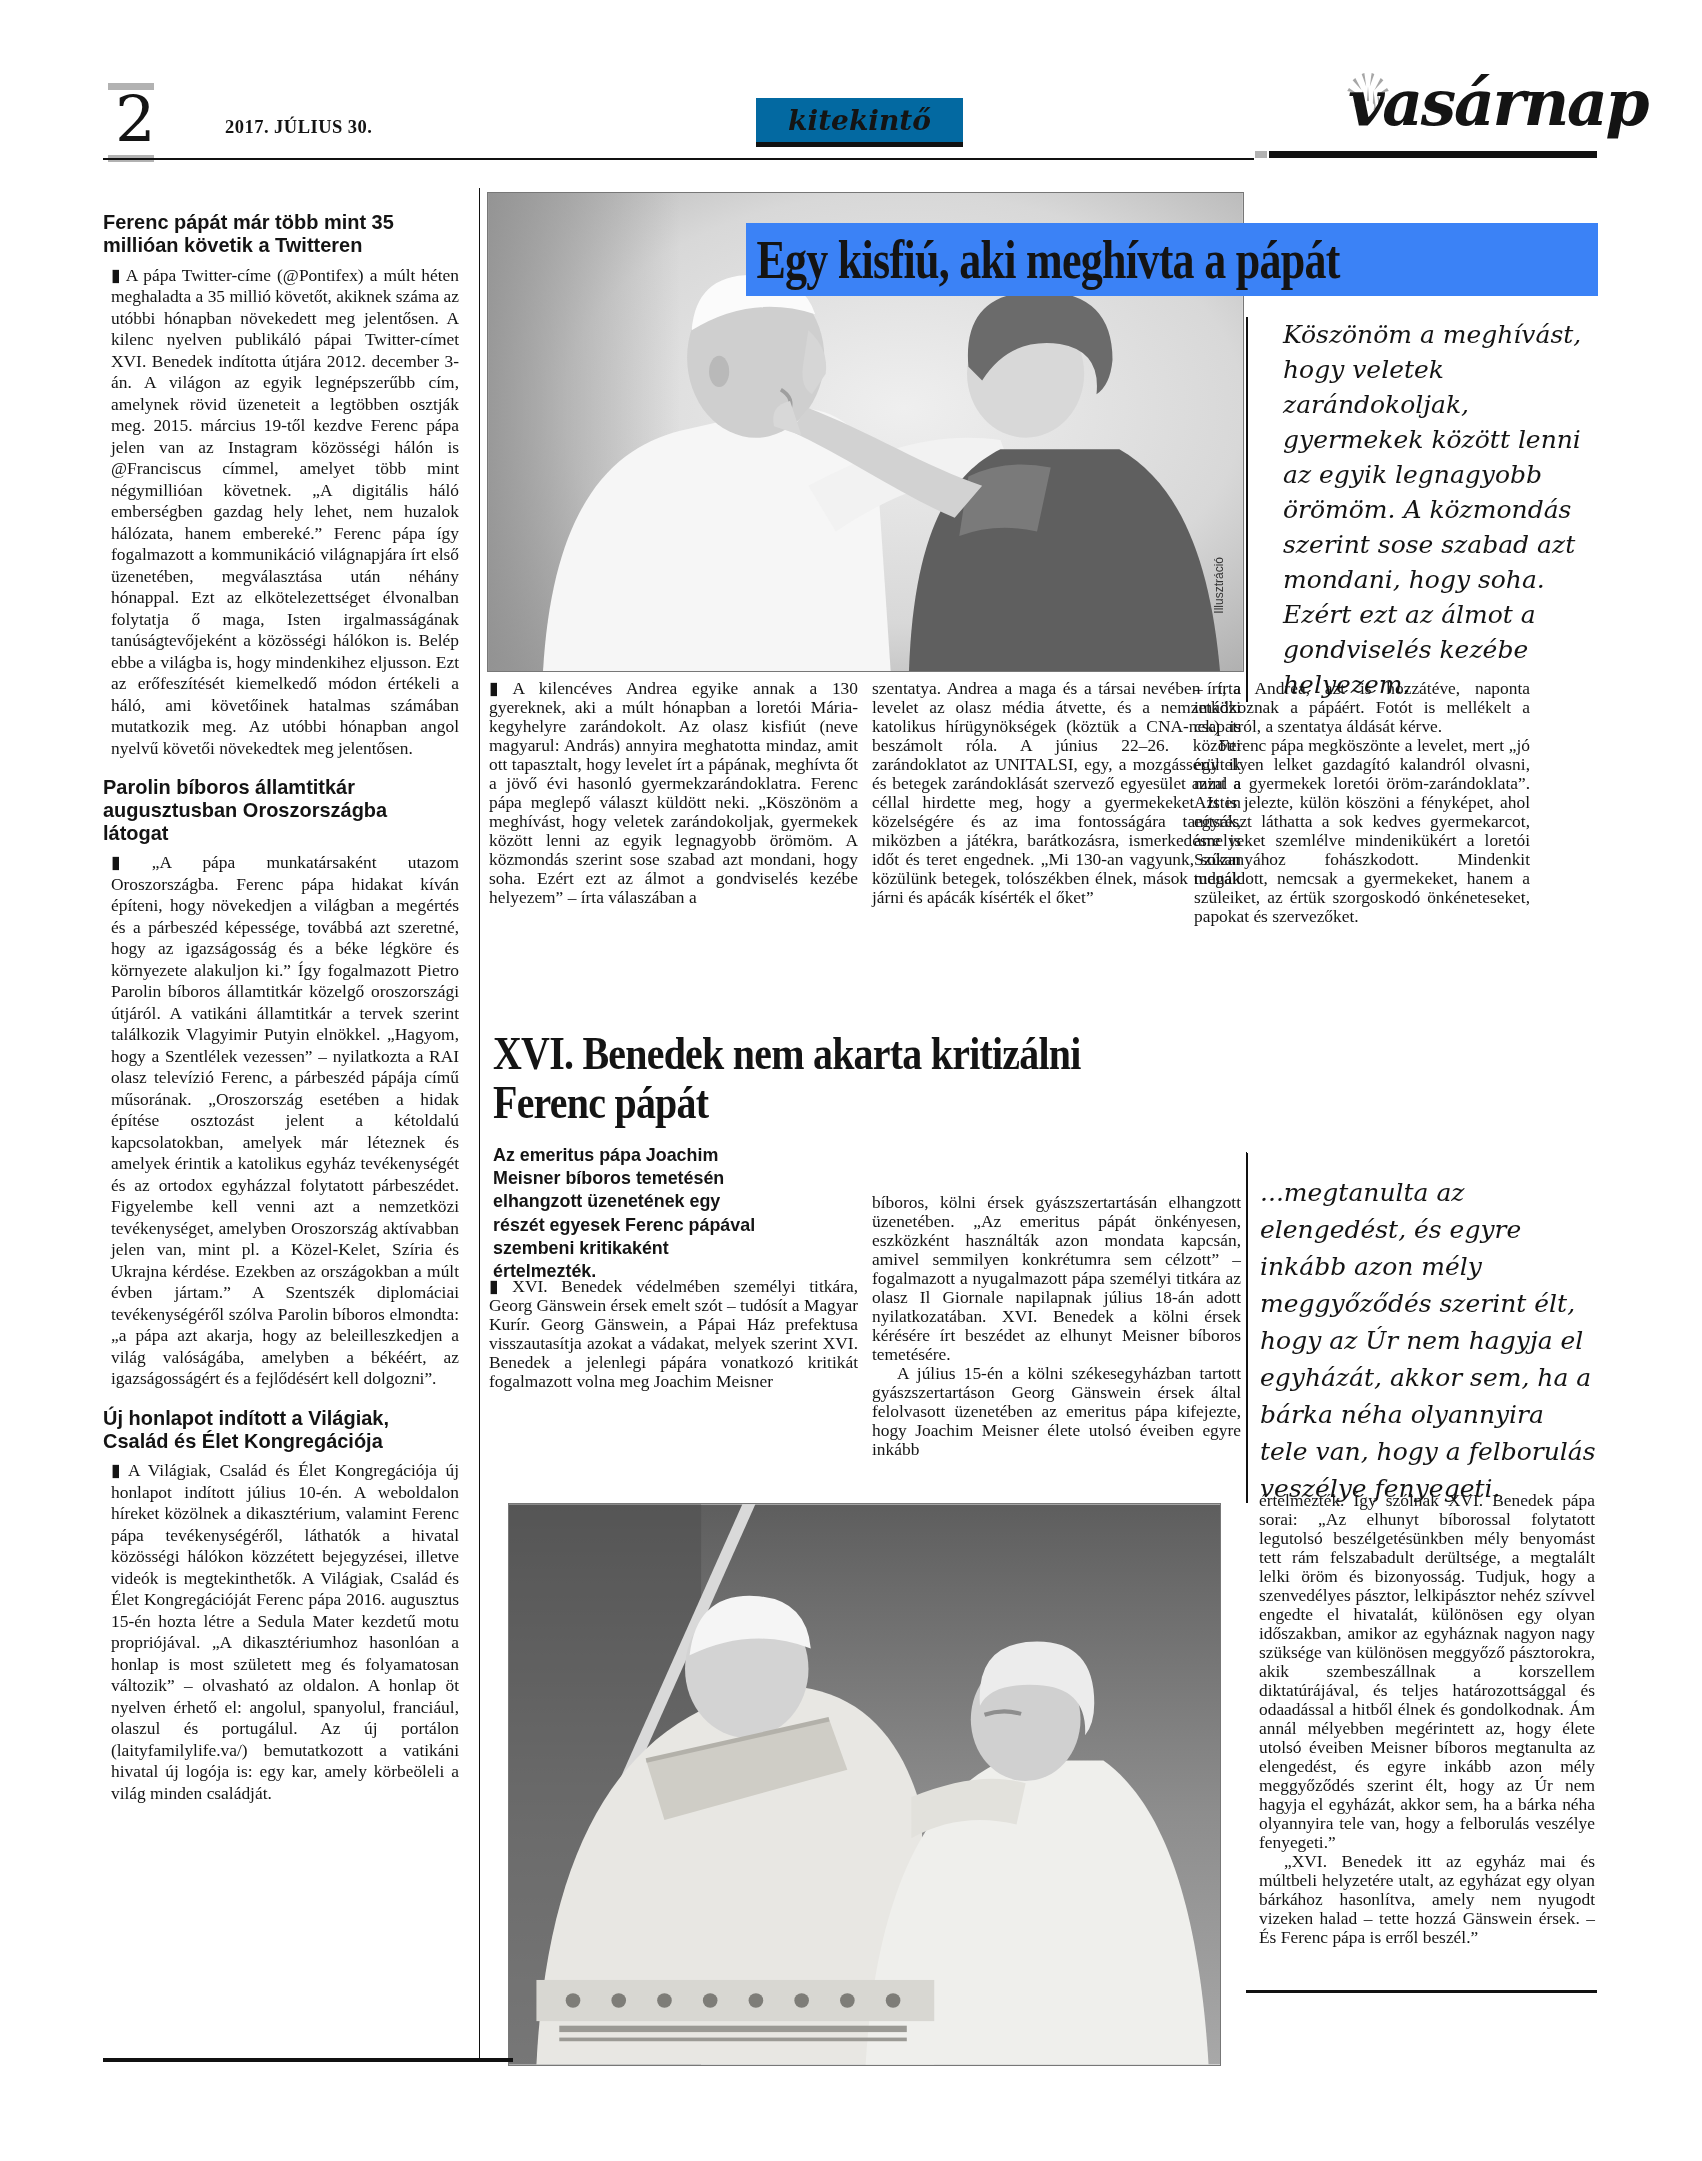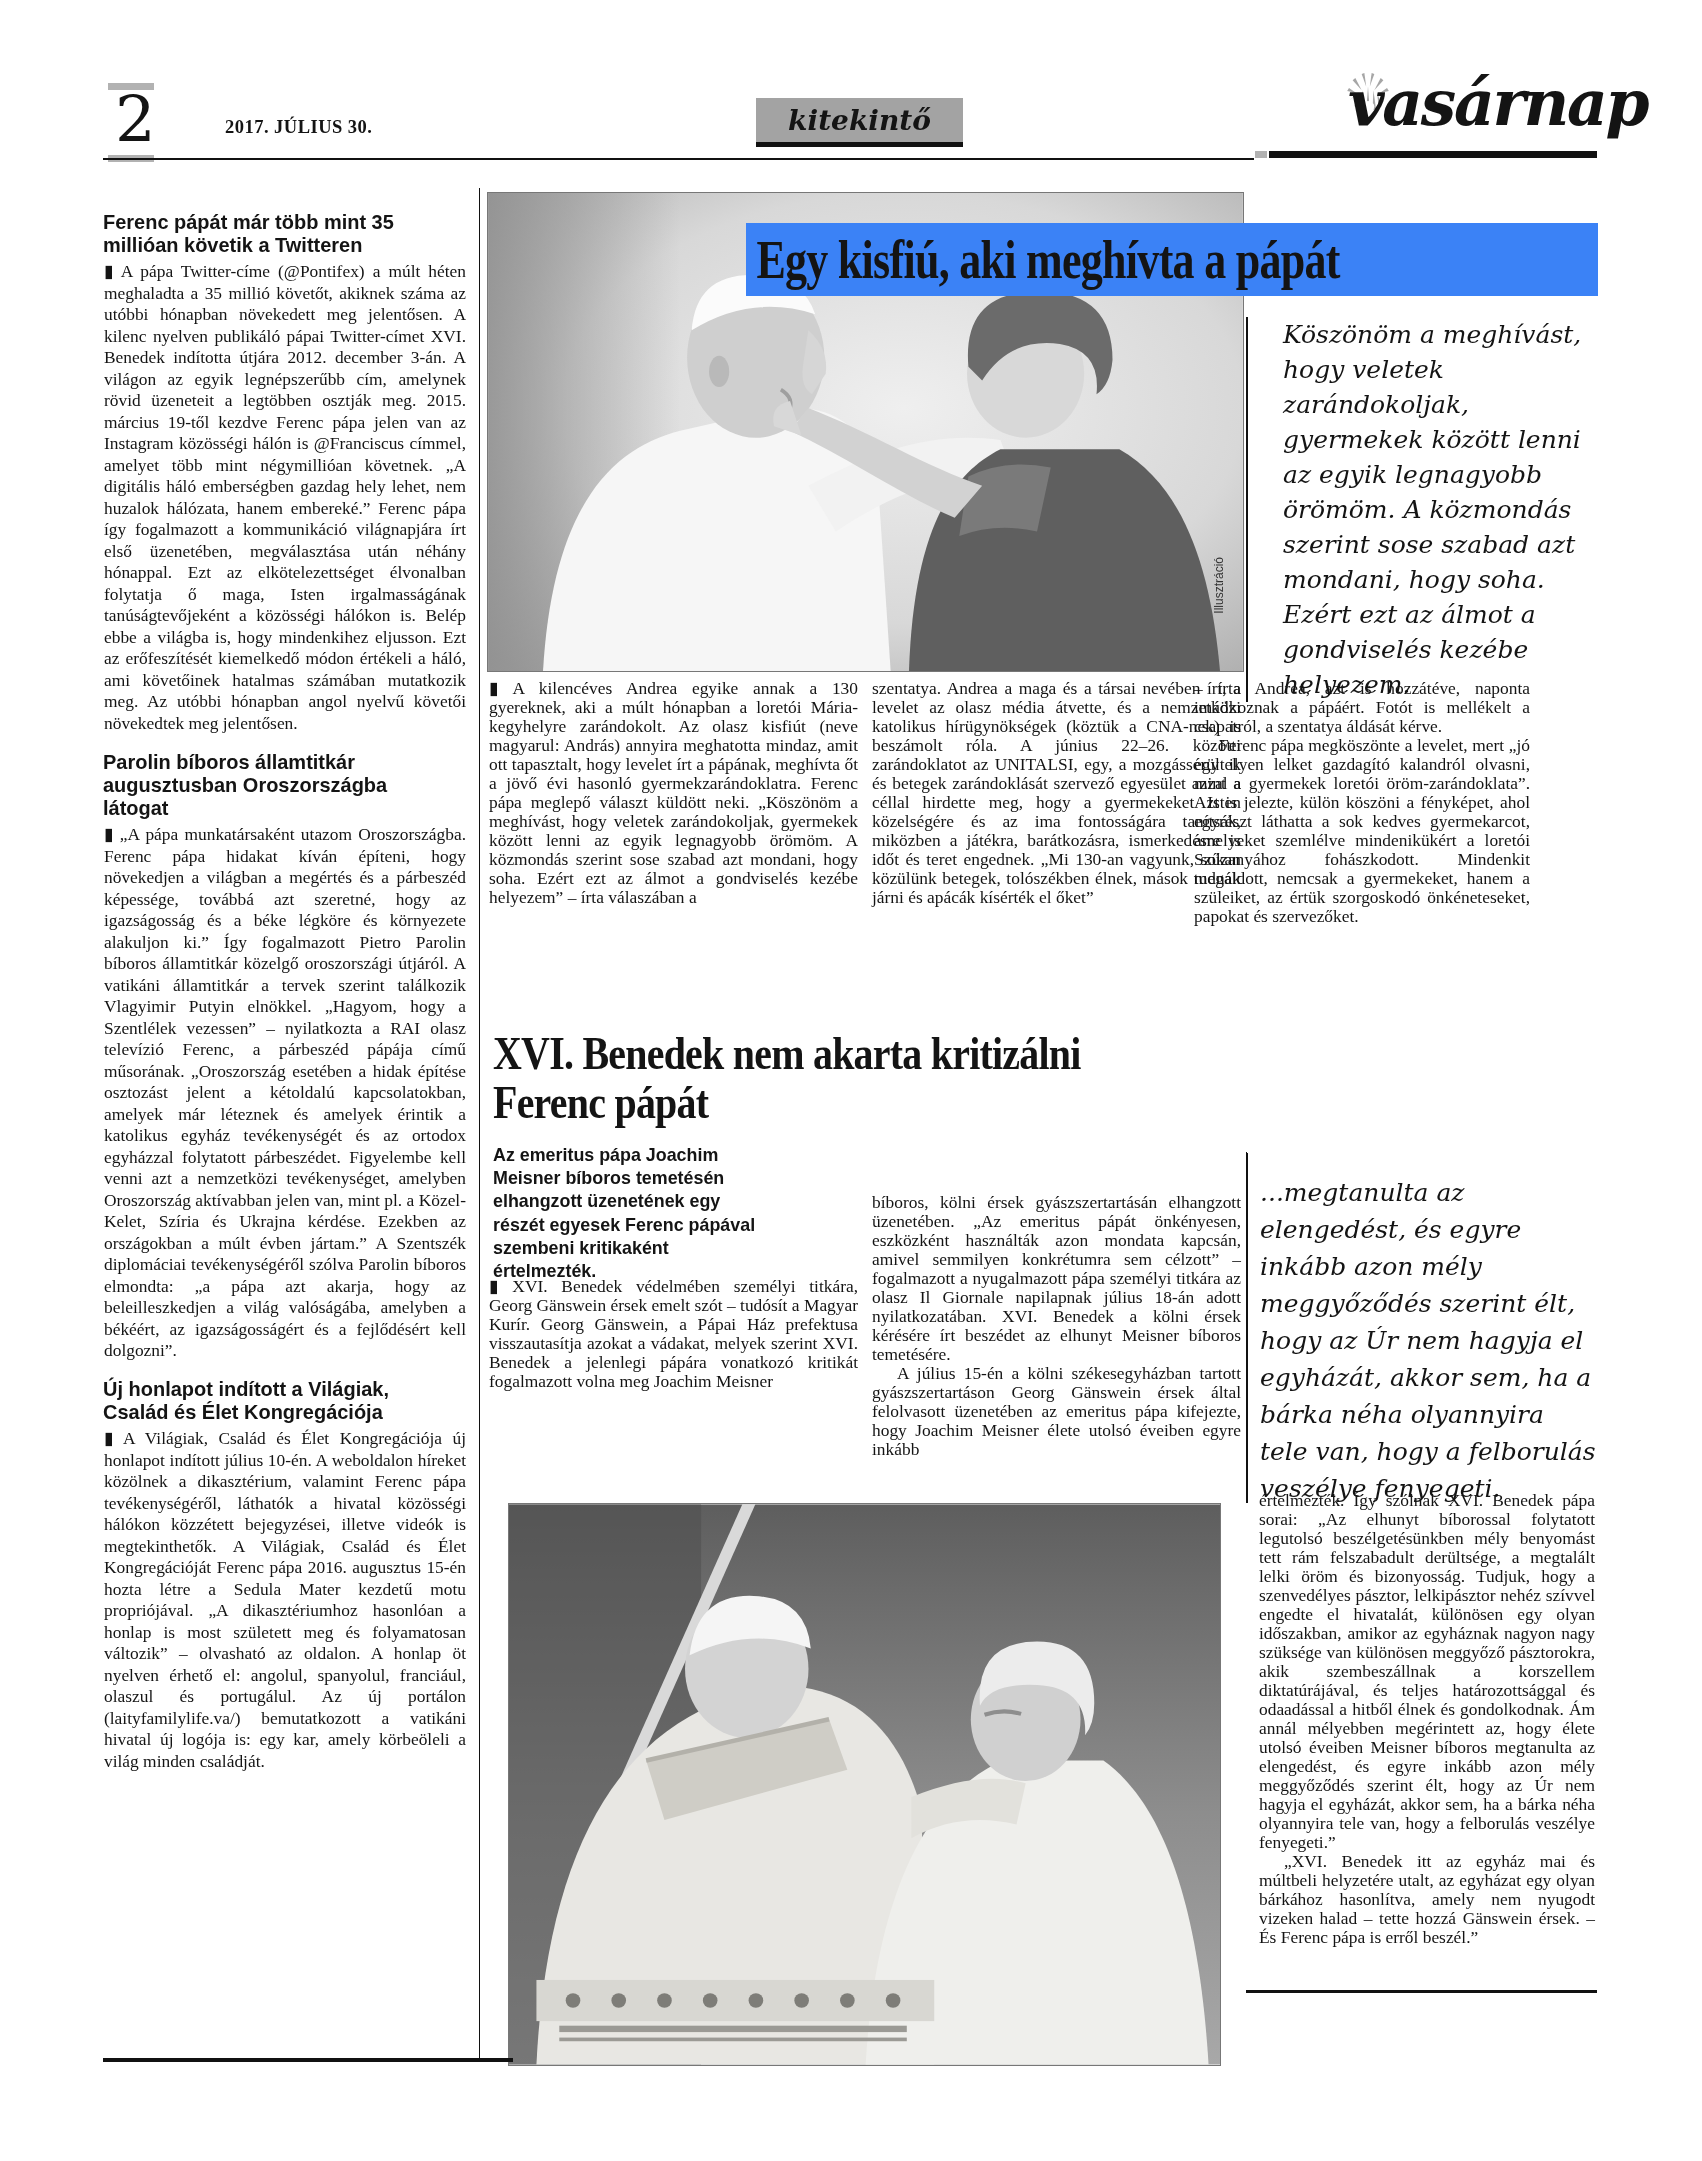--- a/index.html
+++ b/index.html
@@ -6,35 +6,35 @@
   .page{position:relative;width:1702px;height:2161px;background:#ffffff;
         font-family:"Liberation Serif",serif;color:#141414;overflow:hidden;}
 
   
   .graybar{position:absolute;background:#b2b2b2;}
   .page-num{position:absolute;left:115px;top:88px;font-size:64px;line-height:1;
             font-family:"DejaVu Serif",serif;}
   .date{position:absolute;left:225px;top:115px;font-size:19.7px;font-weight:bold;
         letter-spacing:0.5px;transform:scaleX(.94);transform-origin:left;}
   .kitekinto{position:absolute;left:756px;top:98px;width:207px;height:44px;
-             background:#a3a3a3;border-bottom:5px solid #111;
+             background:#0369a1;border-bottom:5px solid #111;
              display:flex;align-items:center;justify-content:center;
              font-family:"DejaVu Serif",serif;font-style:italic;font-weight:bold;font-size:28px;}
   .masthead{position:absolute;left:1348px;top:72px;font-family:"DejaVu Serif",serif;
             font-style:italic;font-weight:bold;font-size:63px;letter-spacing:-2.3px;line-height:1;}
   .sunburst{position:absolute;left:1346px;top:73px;}
   .rule{position:absolute;background:#111;}
   .rule-gray{position:absolute;background:#b2b2b2;}
 
   
   .left-col{position:absolute;left:103px;top:210px;width:364px;}
   .subhead{font-family:"Liberation Sans",sans-serif;font-weight:bold;font-size:20.6px;
            line-height:1.13;margin:15.6px 0 4.6px 0;transform:scaleX(.97);transform-origin:left;}
   .subhead:first-child{margin-top:0;}
-  .body-text{font-size:17.4px;line-height:21.5px;text-align:justify;margin:1px;hyphens:auto;}
+  .body-text{font-size:17.4px;line-height:21.5px;text-align:justify;margin:8px;hyphens:auto;}
   .note-box{position:absolute;left:103px;top:1967px;width:364px;height:68px;background:#e2e2e2;
             box-sizing:border-box;padding:14.6px 12px;font-family:"Liberation Sans",sans-serif;
             font-size:16.5px;line-height:1.35;color:#222;}
   .it{font-style:italic;}
 
   
   .photo{position:absolute;border:0.5px solid #777;}
   .headline-band{position:absolute;left:746px;top:223px;width:852px;height:73px;background:#3b82f6;
                  display:flex;align-items:center;}
   .headline-1{font-weight:bold;font-size:55px;white-space:nowrap;letter-spacing:-0.9px;

